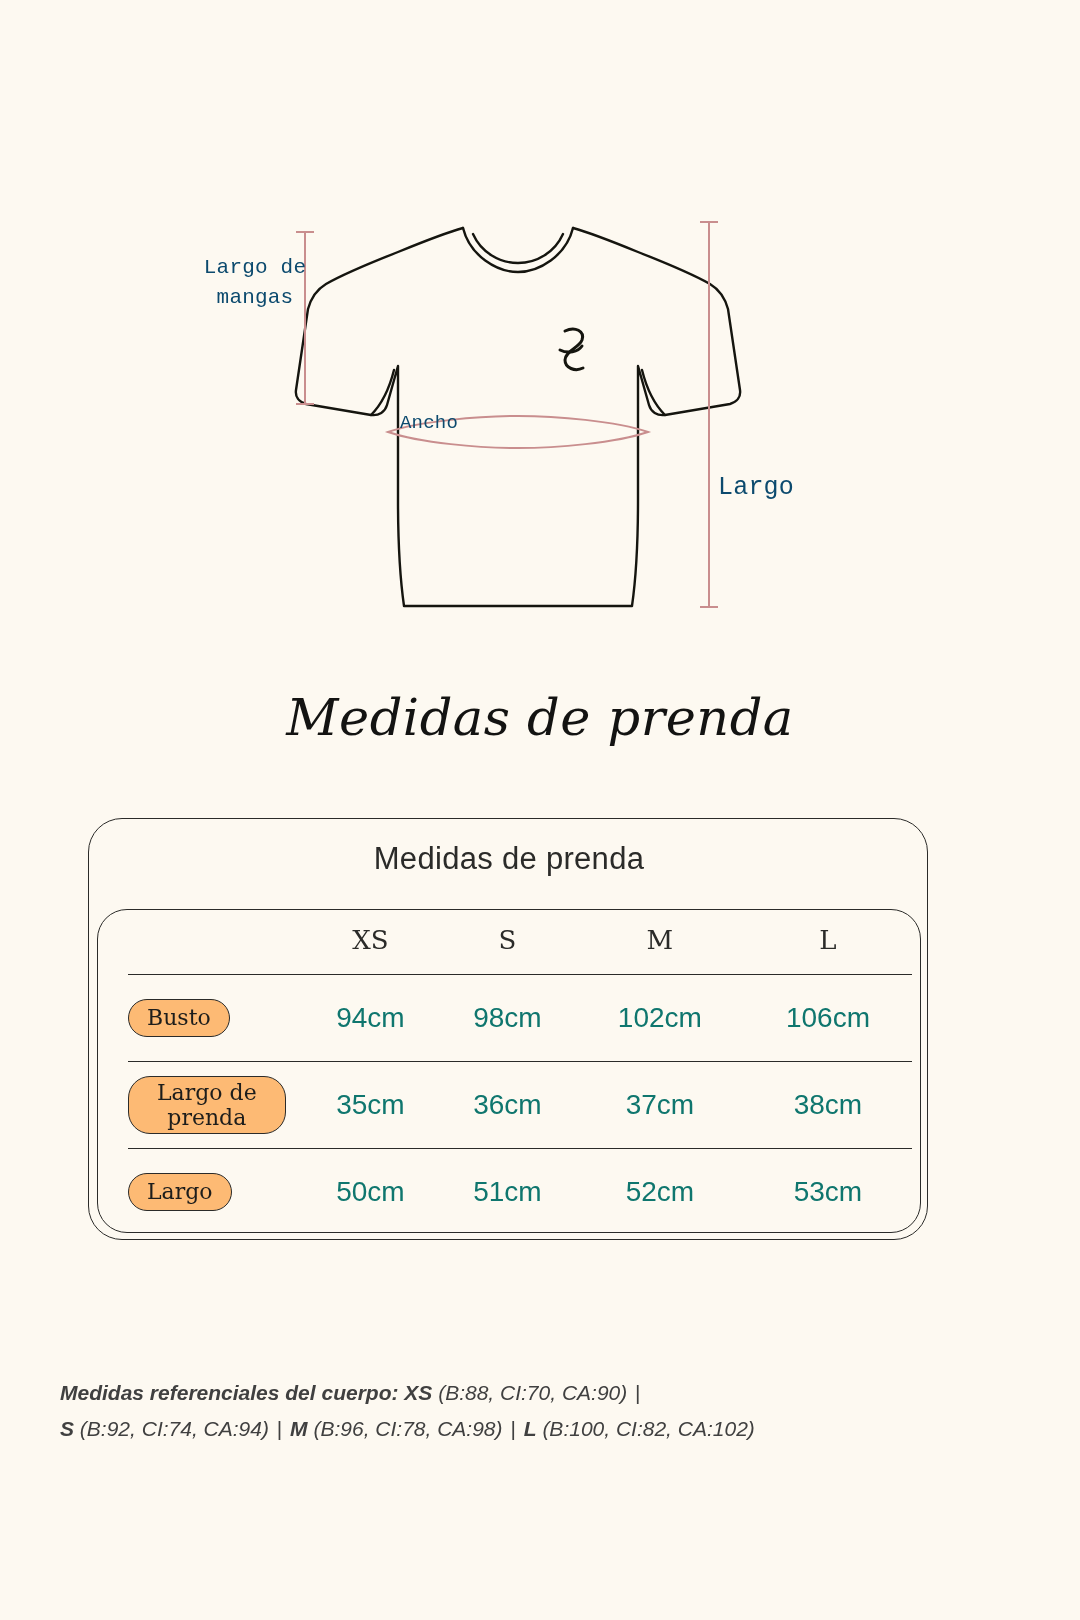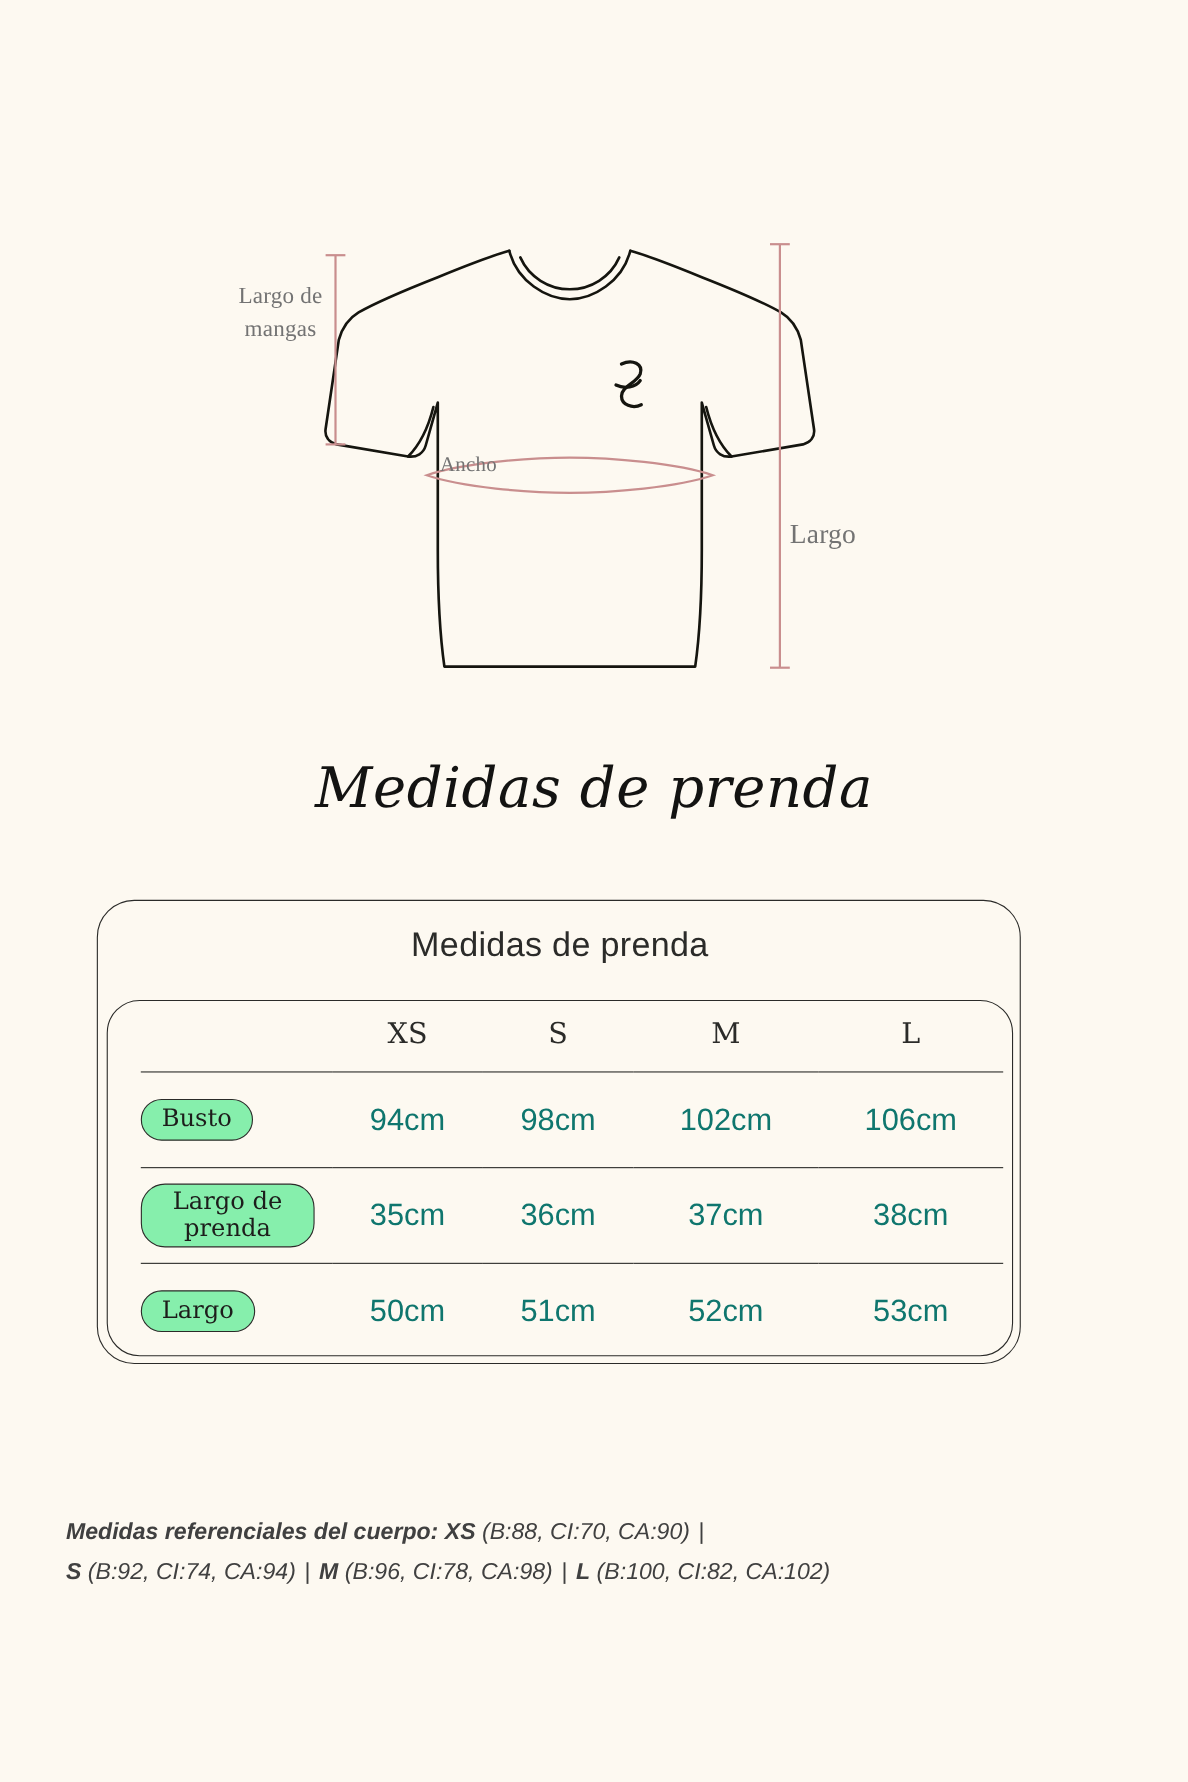--- a/index.html
+++ b/index.html
@@ -22,22 +22,22 @@
     left: 0;
     top: 0;
     width: 1080px;
     height: 660px;
   }
   .illustration svg {
     display: block;
   }
   .label {
     position: absolute;
-    font-family: Liberation Serif, serif;
-    color: #737373;
+    font-family: Liberation Mono, monospace;
+    color: #0c4a6e;
     letter-spacing: 0.2px;
   }
   .label-sleeve {
     left: 196px;
     top: 253px;
     width: 118px;
     text-align: center;
     font-size: 21px;
     line-height: 30px;
   }
@@ -135,21 +135,21 @@
   .pill {
     display: inline-block;
     border: 1.2px solid #2b2b29;
     border-radius: 22px;
     padding: 5px 18px;
     font-family: "DejaVu Serif", serif;
     font-size: 22px;
     line-height: 26px;
     color: #1d1d1b;
     text-align: center;
-    background: #86efac;
+    background: #fdba74;
   }
   .pill.two-line {
     padding: 3px 28px;
     line-height: 25px;
   }
   .val-cell {
     text-align: center;
     font-size: 28px;
     color: #0f766e;
     vertical-align: middle;

